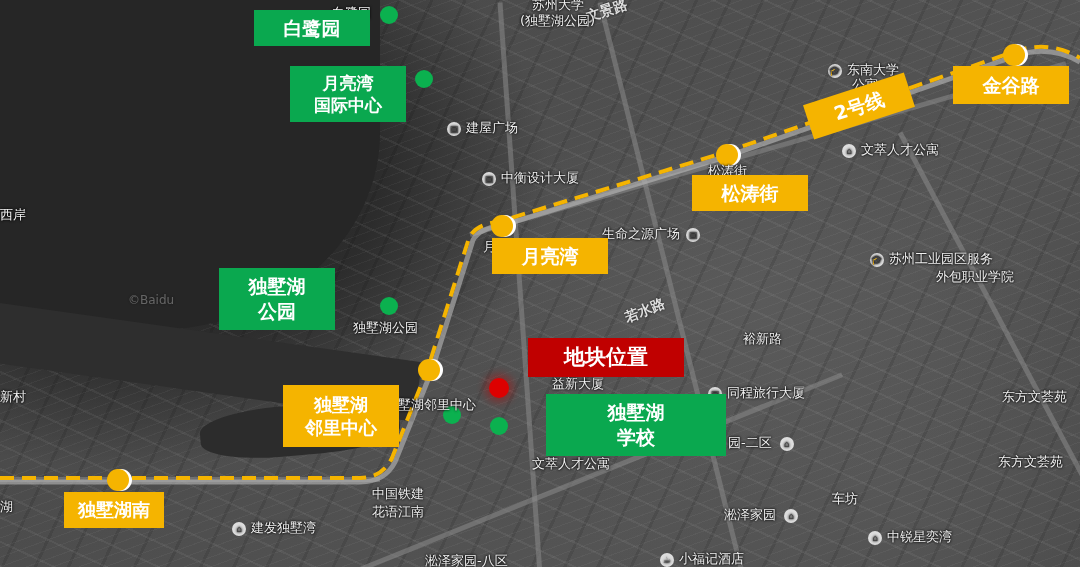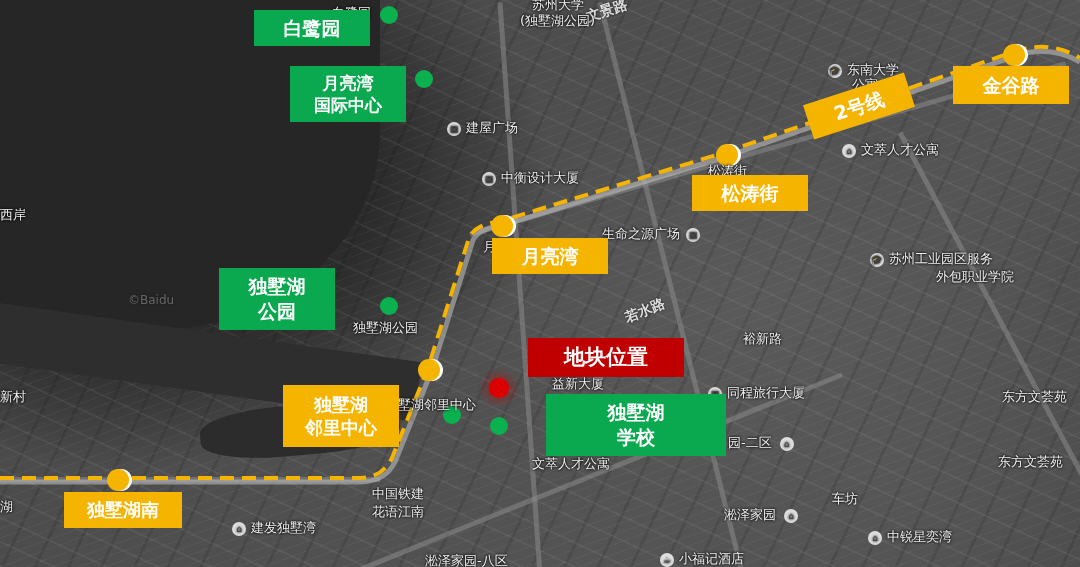--- a/index.html
+++ b/index.html
@@ -115,15 +115,15 @@
   <div class="lbl green" style="left:546px;top:394px;width:180px;height:62px;font-size:19px;white-space:pre-line;"><span>独墅湖
 学校</span></div>
 
   <div class="lbl red" style="left:528px;top:338px;width:156px;height:39px;font-size:21px;">地块位置</div>
 
   <div class="lbl yellow" style="left:953px;top:66px;width:116px;height:38px;font-size:19px;">金谷路</div>
   <div class="lbl yellow" style="left:692px;top:175px;width:116px;height:36px;font-size:19px;">松涛街</div>
   <div class="lbl yellow" style="left:492px;top:238px;width:116px;height:36px;font-size:19px;">月亮湾</div>
   <div class="lbl yellow" style="left:283px;top:385px;width:116px;height:62px;font-size:18px;white-space:pre-line;"><span>独墅湖
 邻里中心</span></div>
-  <div class="lbl yellow" style="left:64px;top:492px;width:118px;height:36px;font-size:18px;">独墅湖南</div>
+  <div class="lbl yellow" style="left:64px;top:492px;width:100px;height:36px;font-size:18px;">独墅湖南</div>
   <div class="lbl yellow" style="left:806px;top:88px;width:106px;height:36px;font-size:19px;transform:rotate(-18deg);">2号线</div>
 </div>
 
 </body></html>

